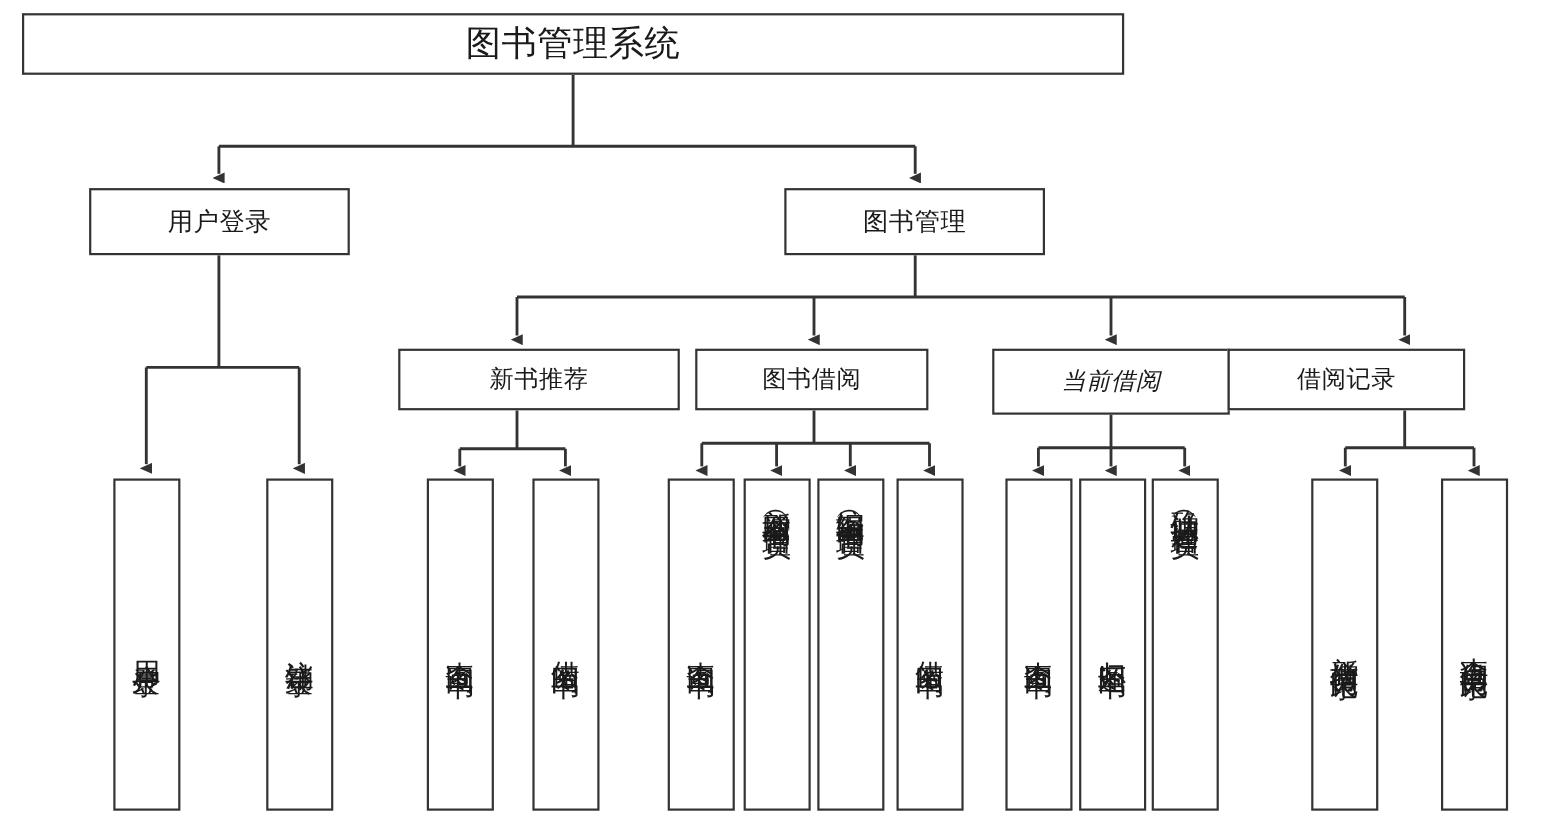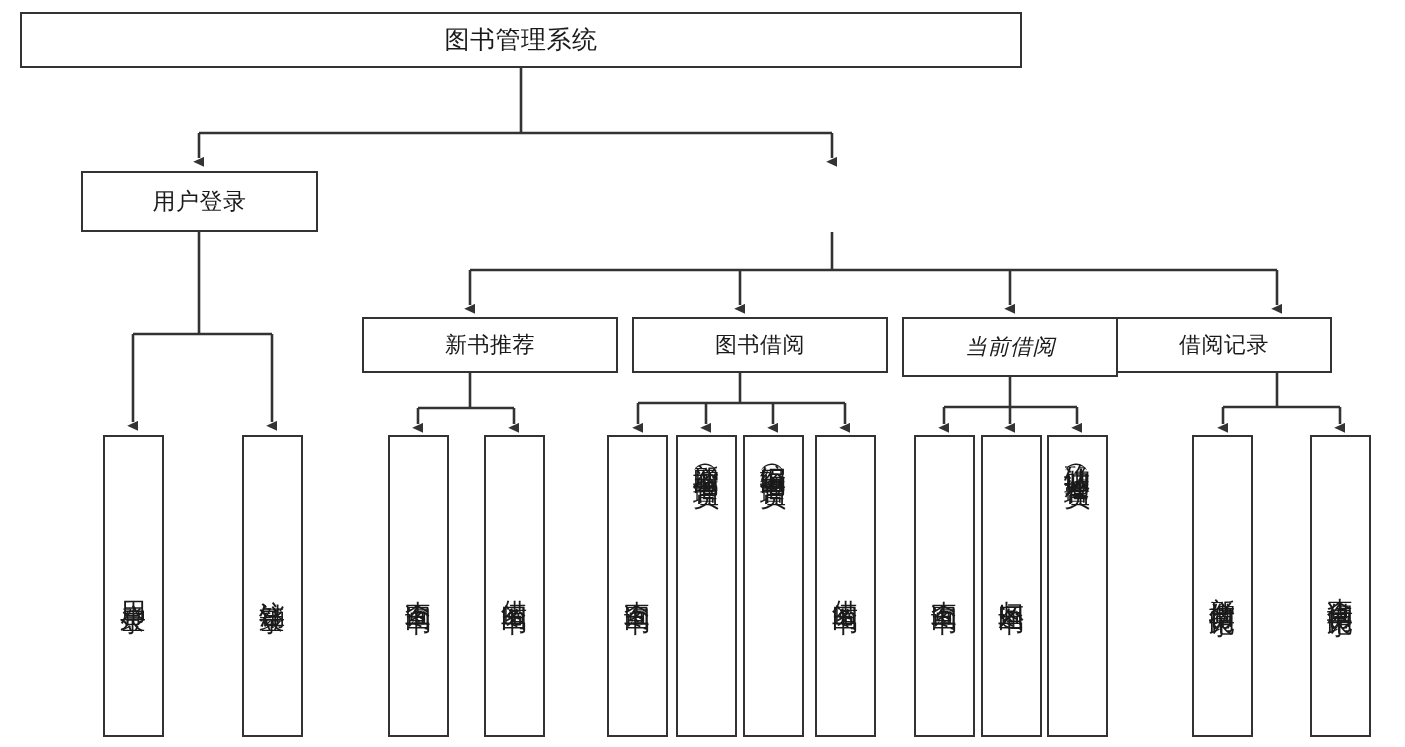--- a/index.html
+++ b/index.html
@@ -37,21 +37,21 @@
     color: #1a1a1a;
     z-index: 2;
   }
   .node .label {
     display: block;
     text-align: center;
     line-height: 1.18;
     letter-spacing: 0.5px;
   }
   .node-root .label {
-    font-size: 25px;
+    font-size: 32px;
   }
   .node-l2 .label {
     font-size: 23px;
   }
   .node-l3 .label {
     font-size: 22px;
   }
   
   .node-leaf {
     align-items: center;
@@ -138,26 +138,29 @@
   </svg>
 
   <div class="node node-root" style="left:20px; top:12px; width:1002px; height:56px;">
     <span class="label">图书管理系统</span>
   </div>
 
   <div class="node node-l2" style="left:81px; top:171px; width:237px; height:61px;">
     <span class="label">用户登录</span>
   </div>
 
+  <div class="node node-l2" style="left:713px; top:171px; width:237px; height:61px;">
+    <span class="label">图书管理</span>
+  </div>
 
   <div class="node node-l3" style="left:362px; top:317px; width:256px; height:56px;">
     <span class="label">新书推荐</span>
   </div>
 
-  <div class="node node-l3" style="left:632px; top:317px; width:256px; height:56px;">
+  <div class="node node-l3" style="left:632px; top:317px; width:212px; height:56px;">
     <span class="label">图书借阅</span>
   </div>
 
   <div class="node node-l3" style="left:902px; top:317px; width:216px; height:60px;font-style:italic;">
     <span class="label">当前借阅</span>
   </div>
 
   <div class="node node-l3" style="left:1104px; top:317px; width:216px; height:56px;margin-left:12px;">
     <span class="label">借阅记录</span>
   </div>

